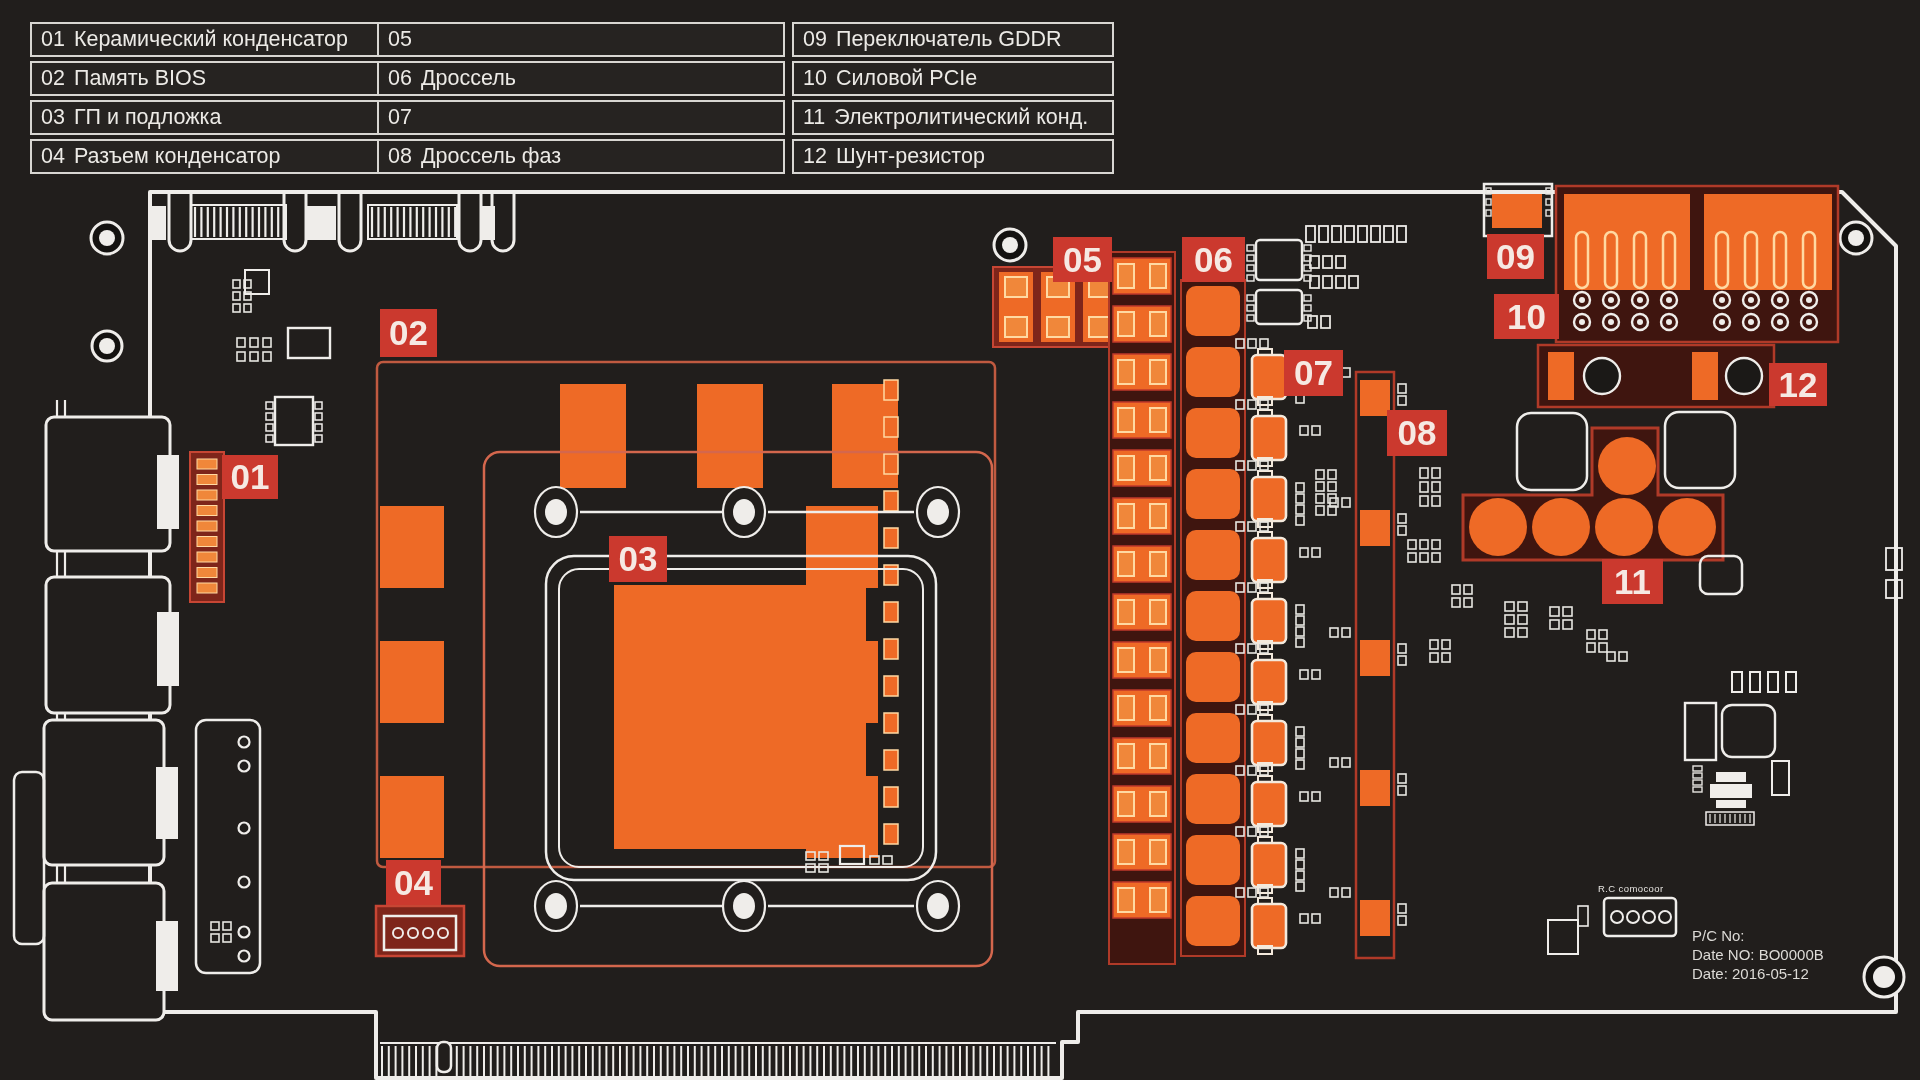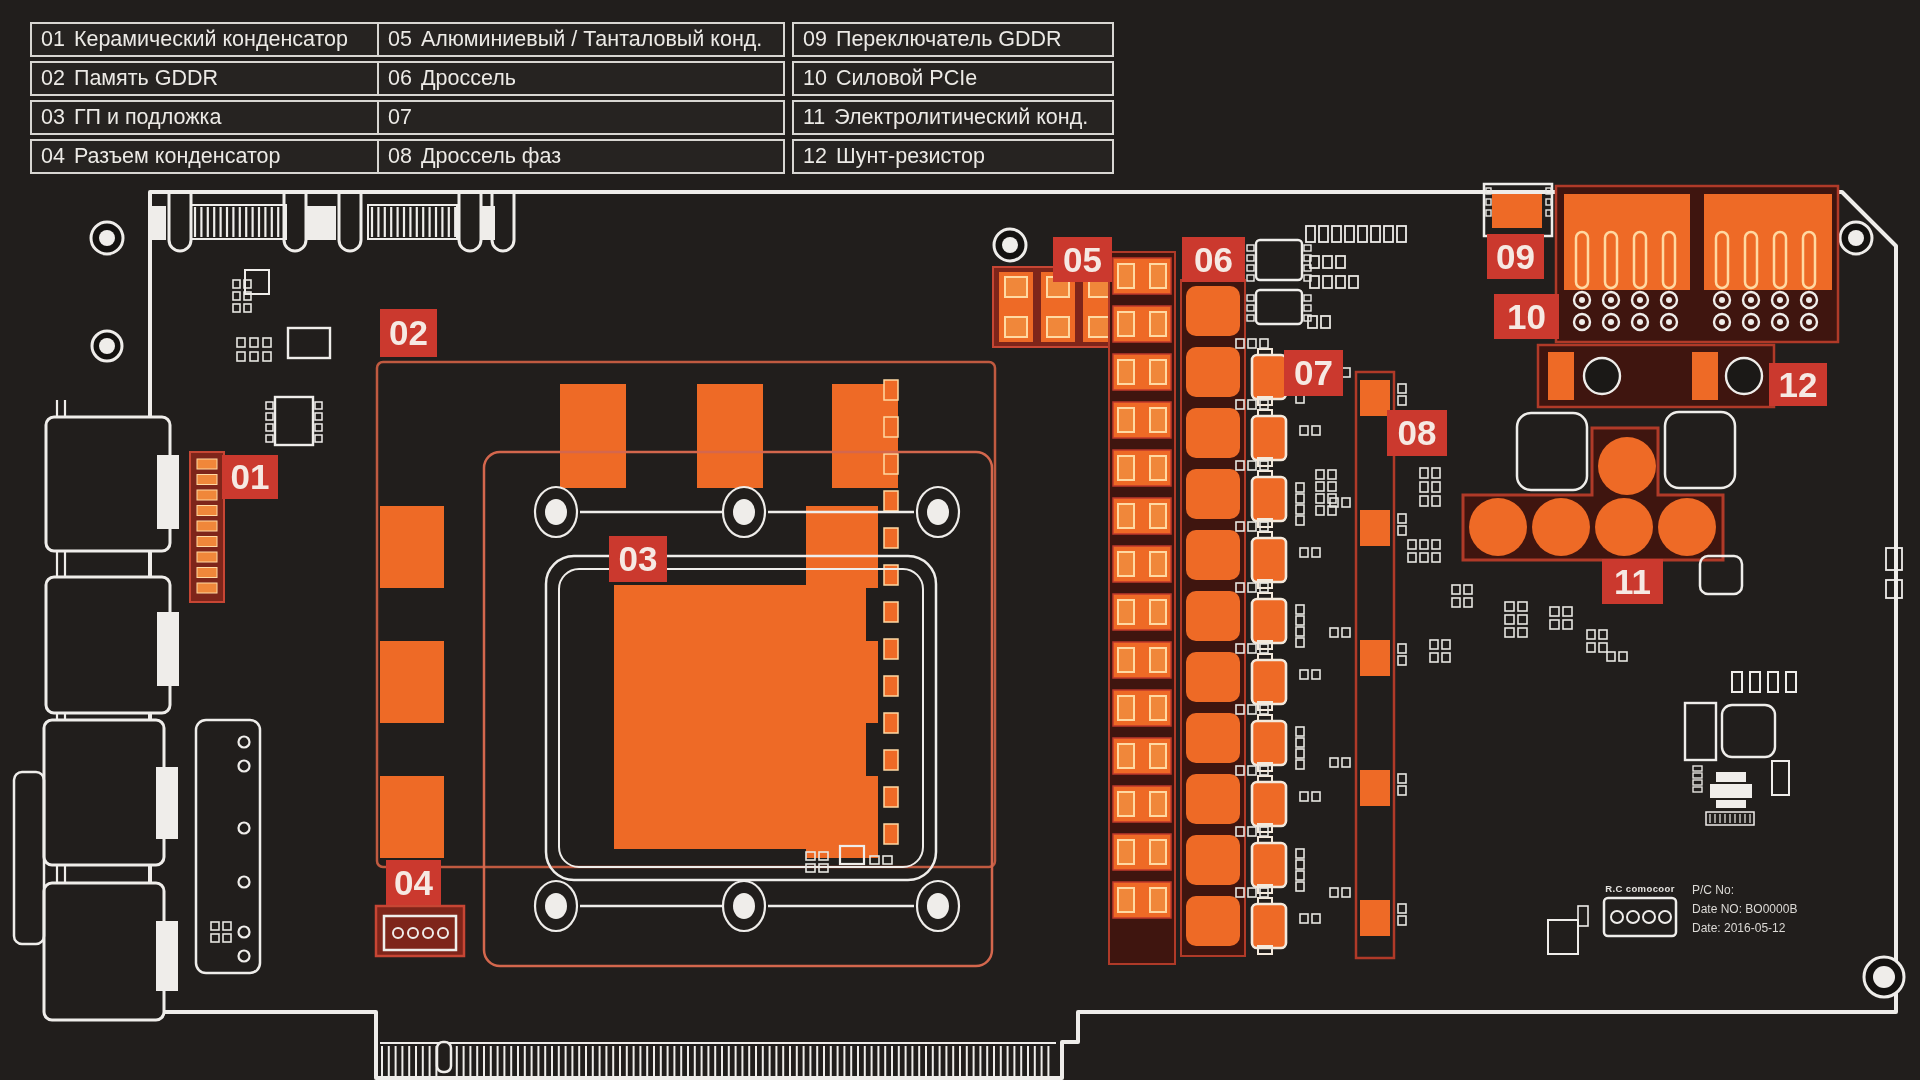--- a/index.html
+++ b/index.html
@@ -8,23 +8,23 @@
   svg{position:absolute;left:0;top:0;}
   
   #legend{position:absolute;left:30px;top:22px;display:flex;flex-direction:column;gap:4px;z-index:5;}
   .lrow{display:flex;}
   .cell{box-sizing:border-box;height:35px;background:#262321;border:2.5px solid #d8d6d2;
         display:flex;align-items:center;padding:0 9px;color:#eceae6;font-size:21.5px;white-space:nowrap;}
   .cell .num{margin-right:9px;}
   .cell.c1{border-left-width:0;}
   .cell.c2{margin-left:7px;}
   
-  #info{position:absolute;left:1692px;top:881px;color:#dcdad6;font-size:12px;line-height:19px;z-index:4;}
-  #connlabel{position:absolute;left:1598px;top:883px;width:84px;text-align:center;color:#e6e4e0;
-             font-size:9.5px;font-weight:bold;letter-spacing:.4px;z-index:4;}
+  #info{position:absolute;left:1692px;top:926px;color:#dcdad6;font-size:15px;line-height:19px;z-index:4;}
+  #connlabel{position:absolute;left:1598px;top:883px;width:84px;color:#e6e4e0;
+             font-size:9.5px;font-weight:normal;letter-spacing:.4px;z-index:4;}
 </style>
 </head>
 <body>
 
 <div class="stage">
   <svg id="board" width="1920" height="1080" viewBox="0 0 1920 1080">
       <g>
         <path d="M150,192 H1842 L1896,246 V1012 H1078 V1042 H1062 V1078 H376 V1012 H150 Z" fill="none" stroke="#efedea" stroke-width="4" stroke-linejoin="round"></path>
         <line x1="57" y1="400" x2="57" y2="1018" stroke="#efedea" stroke-width="2.2"></line>
         <line x1="65" y1="400" x2="65" y2="1018" stroke="#efedea" stroke-width="2.2"></line>
@@ -738,31 +738,30 @@
       </g>
     </svg>
   <div id="legend">
       <div class="lrow">
         <div class="cell c0" style="width: 349px;">
           <span class="num">01</span>
           <span class="lab">Керамический конденсатор</span>
         </div>
         <div class="cell c1" style="width: 406px;">
           <span class="num">05</span>
-          <span class="lab">Алюминиевый / Танталовый конд.</span>
         </div>
         <div class="cell c2" style="width: 322px;">
           <span class="num">09</span>
           <span class="lab">Переключатель GDDR</span>
         </div>
       </div>
       <div class="lrow">
         <div class="cell c0" style="width: 349px;">
           <span class="num">02</span>
-          <span class="lab">Память GDDR</span>
+          <span class="lab">Память BIOS</span>
         </div>
         <div class="cell c1" style="width: 406px;">
           <span class="num">06</span>
           <span class="lab">Дроссель</span>
         </div>
         <div class="cell c2" style="width: 322px;">
           <span class="num">10</span>
           <span class="lab">Силовой PCIe</span>
         </div>
       </div>

